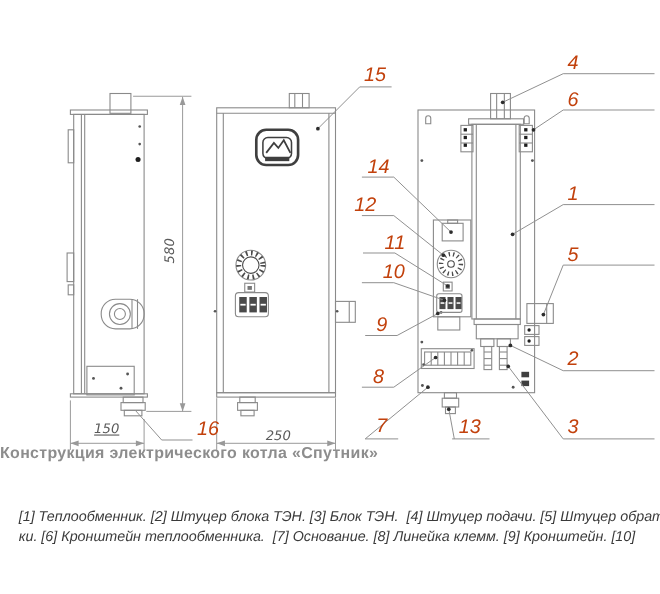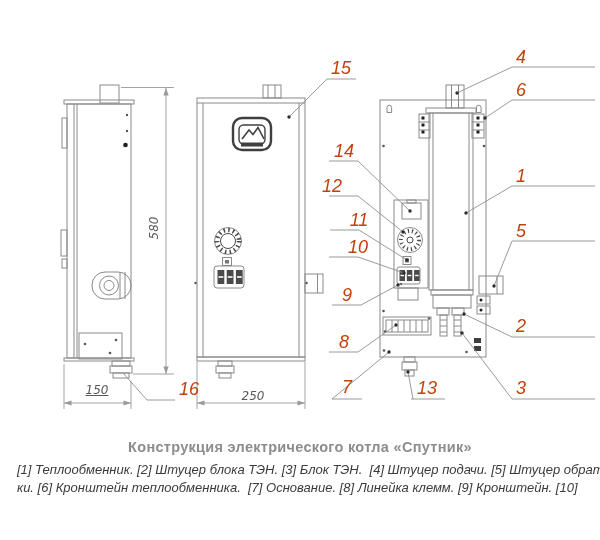--- a/index.html
+++ b/index.html
@@ -17,21 +17,21 @@
     font-family:Liberation Sans, sans-serif; font-style:italic;
     font-size:18px; color:#c2410c; line-height:1;
   }
   .dim-label {
     position:absolute; transform:translate(-50%,-50%);
     font-family:"DejaVu Sans", sans-serif; font-style:italic;
     font-size:12px; color:#5a5a5a; line-height:1;
   }
   .dim-label.vert { transform:translate(-50%,-50%) rotate(-90deg); }
   #caption {
-    position:absolute; left:0; top:439px; width:600px; text-align:center;
+    position:absolute; left:0; top:404px; width:600px; 
     font-size:14.5px; font-weight:bold; color:#8d8d8d; letter-spacing:.3px;
   }
   #legend {
     position:absolute; left:17px; top:461px; width:575px;
     font-style:italic; font-size:13px; color:#3a3a3a; line-height:18px;
   }
   .legend-line { white-space:pre; }
 </style>
 </head>
 <body>

